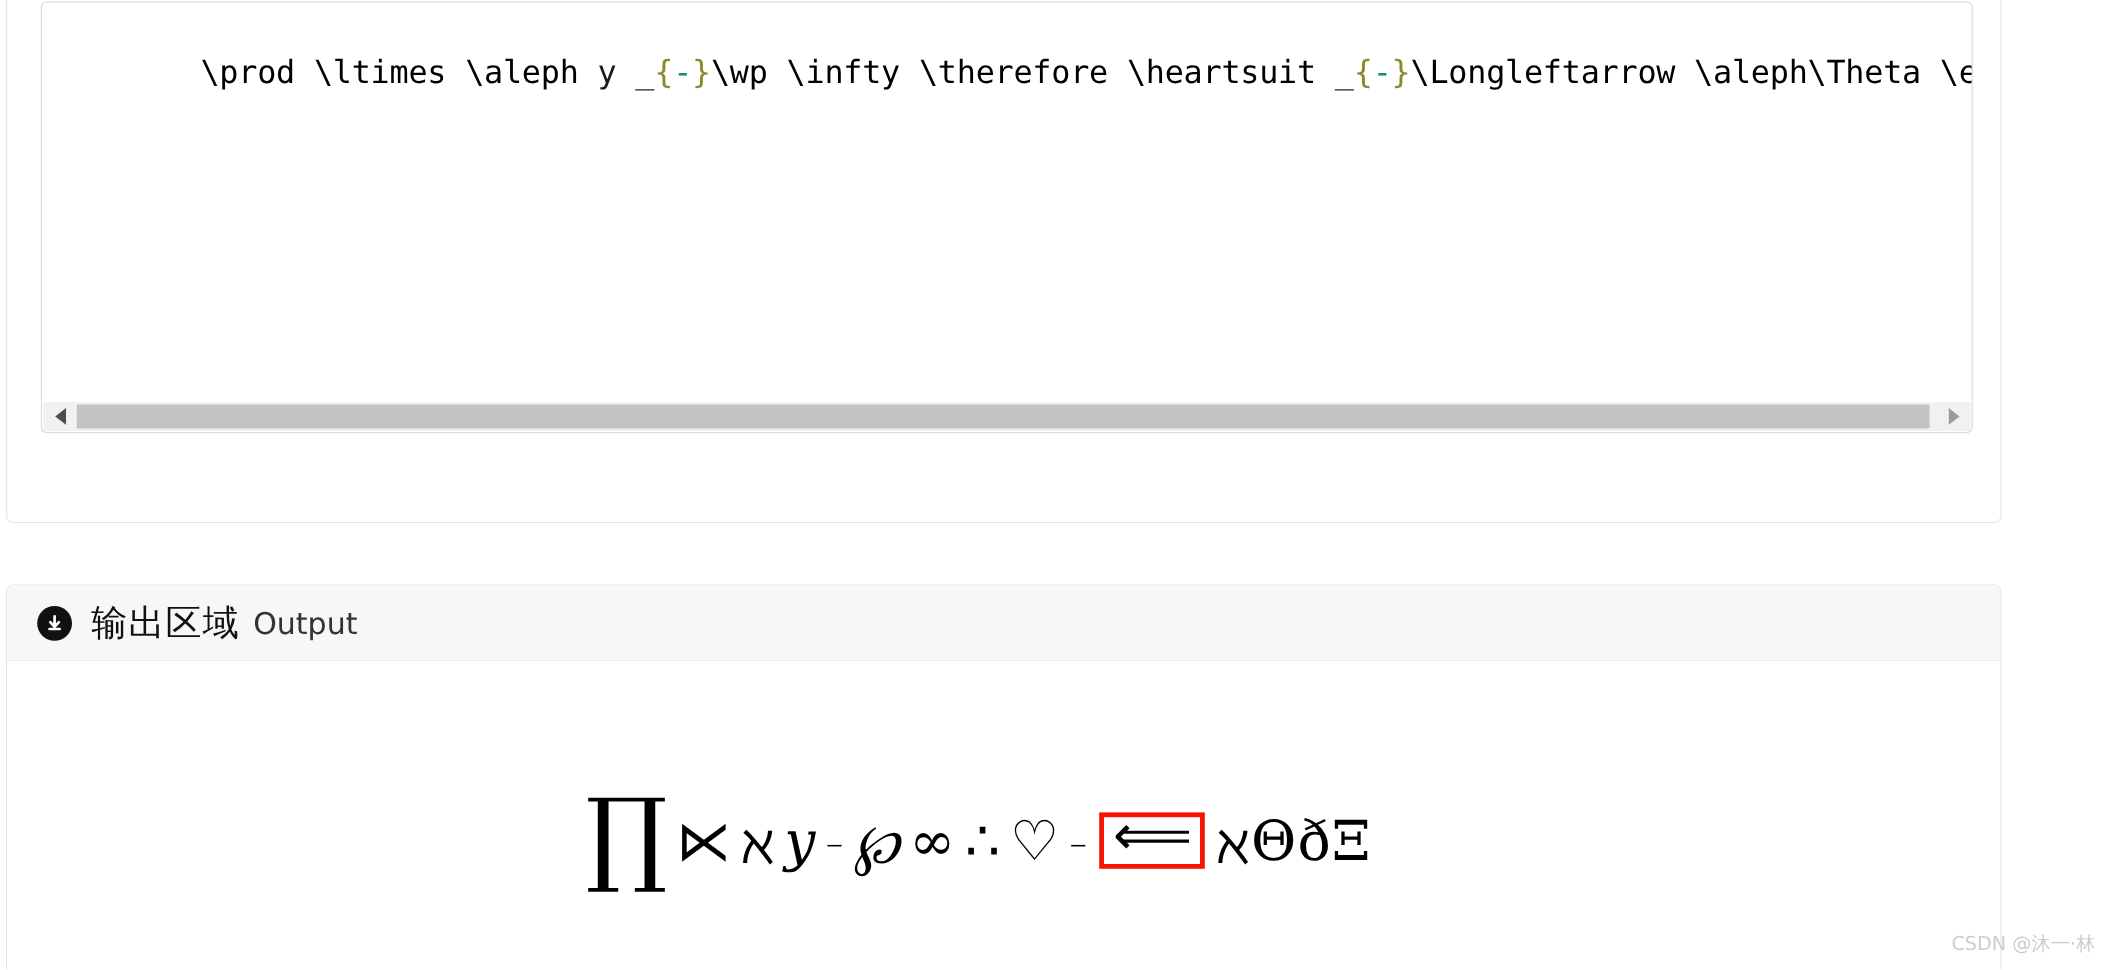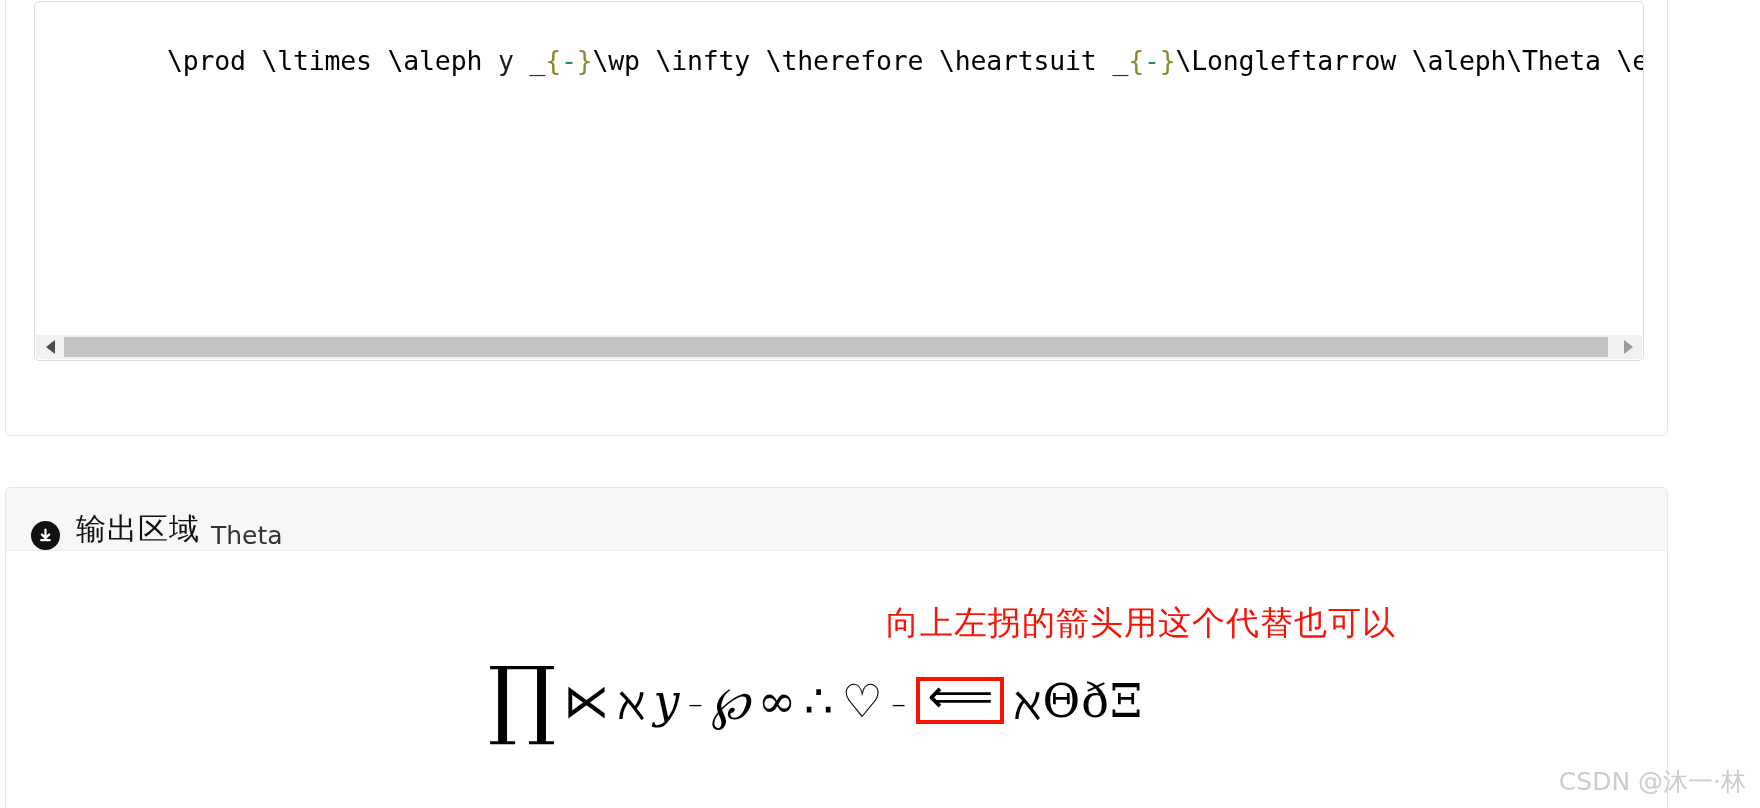--- a/index.html
+++ b/index.html
@@ -123,21 +123,21 @@
 
   .output-header {
     position: absolute;
     left: 0;
     top: 0;
     right: 0;
     height: 63px;
     background: #f7f7f8;
     border-bottom: 1px solid #ececec;
     display: flex;
-    align-items: flex-end;
+    align-items: center;
     padding-left: 25px;
     box-sizing: border-box;
   }
 
   .dl-icon {
     width: 29px;
     height: 29px;
     border-radius: 50%;
     background: #111111;
     display: flex;
@@ -233,21 +233,21 @@
   .f-tail {
     font-size: 46px;
     font-family: "DejaVu Serif", serif;
     letter-spacing: 1px;
   }
 
   .watermark {
     position: absolute;
     right: 14px;
     bottom: 10px;
-    font-size: 25px;
+    font-size: 16px;
     color: #c9cdd2;
     font-family: "DejaVu Sans", sans-serif;
     white-space: nowrap;
   }
 </style>
 </head>
 <body>
 
 <div id="page">
 
@@ -276,26 +276,25 @@
 
   <div class="output-card">
 
     <div class="output-header">
       <span class="dl-icon">
         <svg width="17" height="17" viewBox="0 0 16 16" aria-hidden="true">
           <path d="M8 2.4 L8 9.2 M4.6 7.0 L8 10.6 L11.4 7.0 M4.0 12.4 L12.0 12.4" stroke="#ffffff" stroke-width="2.1" fill="none" stroke-linecap="round" stroke-linejoin="round"></path>
         </svg>
       </span>
       <span class="out-title-cn">输出区域</span>
-      <span class="out-title-en">Theta</span>
+      <span class="out-title-en">Output</span>
     </div>
 
     <div class="output-body">
 
-      <div class="annotation">向上左拐的箭头用这个代替也可以</div>
 
       <div class="formula">
         <span class="f-prod">∏</span>
         <span class="f-mid f-upright">⋉</span>
         <span class="f-mid f-upright">ℵ</span>
         <span class="f-mid">y</span>
         <span class="f-mid f-sub">₋</span>
         <span class="f-mid">℘</span>
         <span class="f-mid f-upright">∞</span>
         <span class="f-mid f-upright">∴</span>

